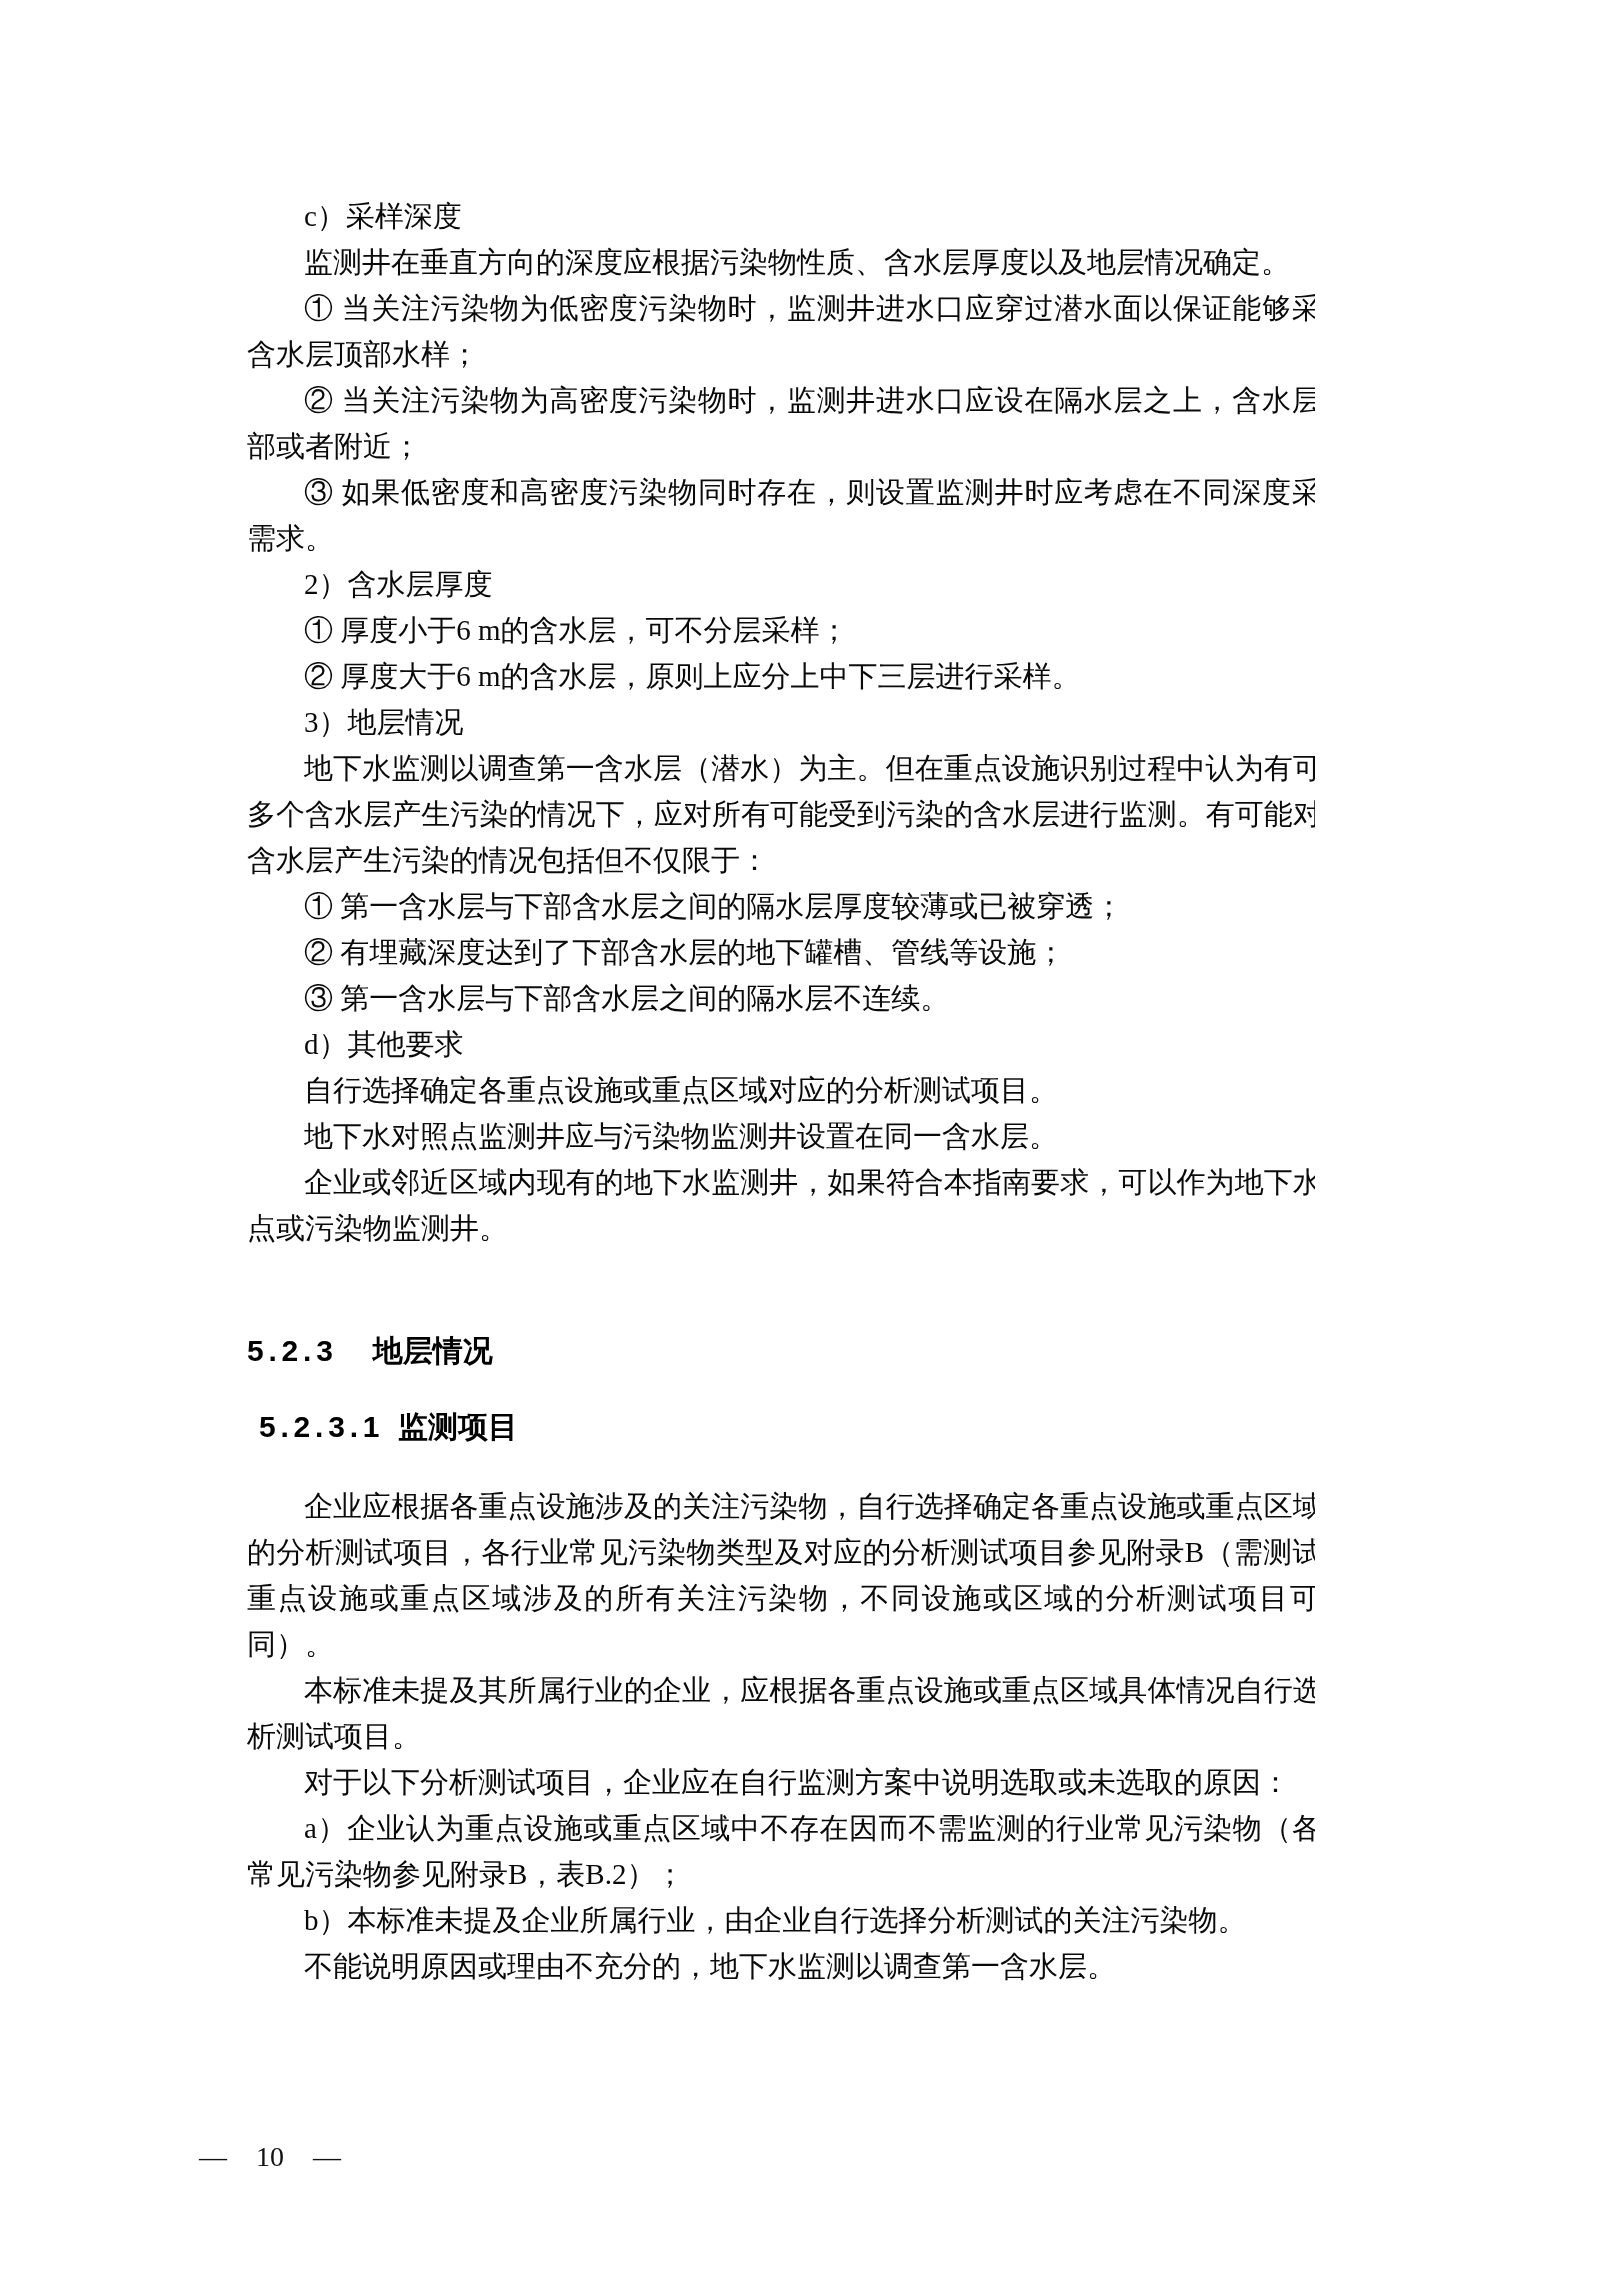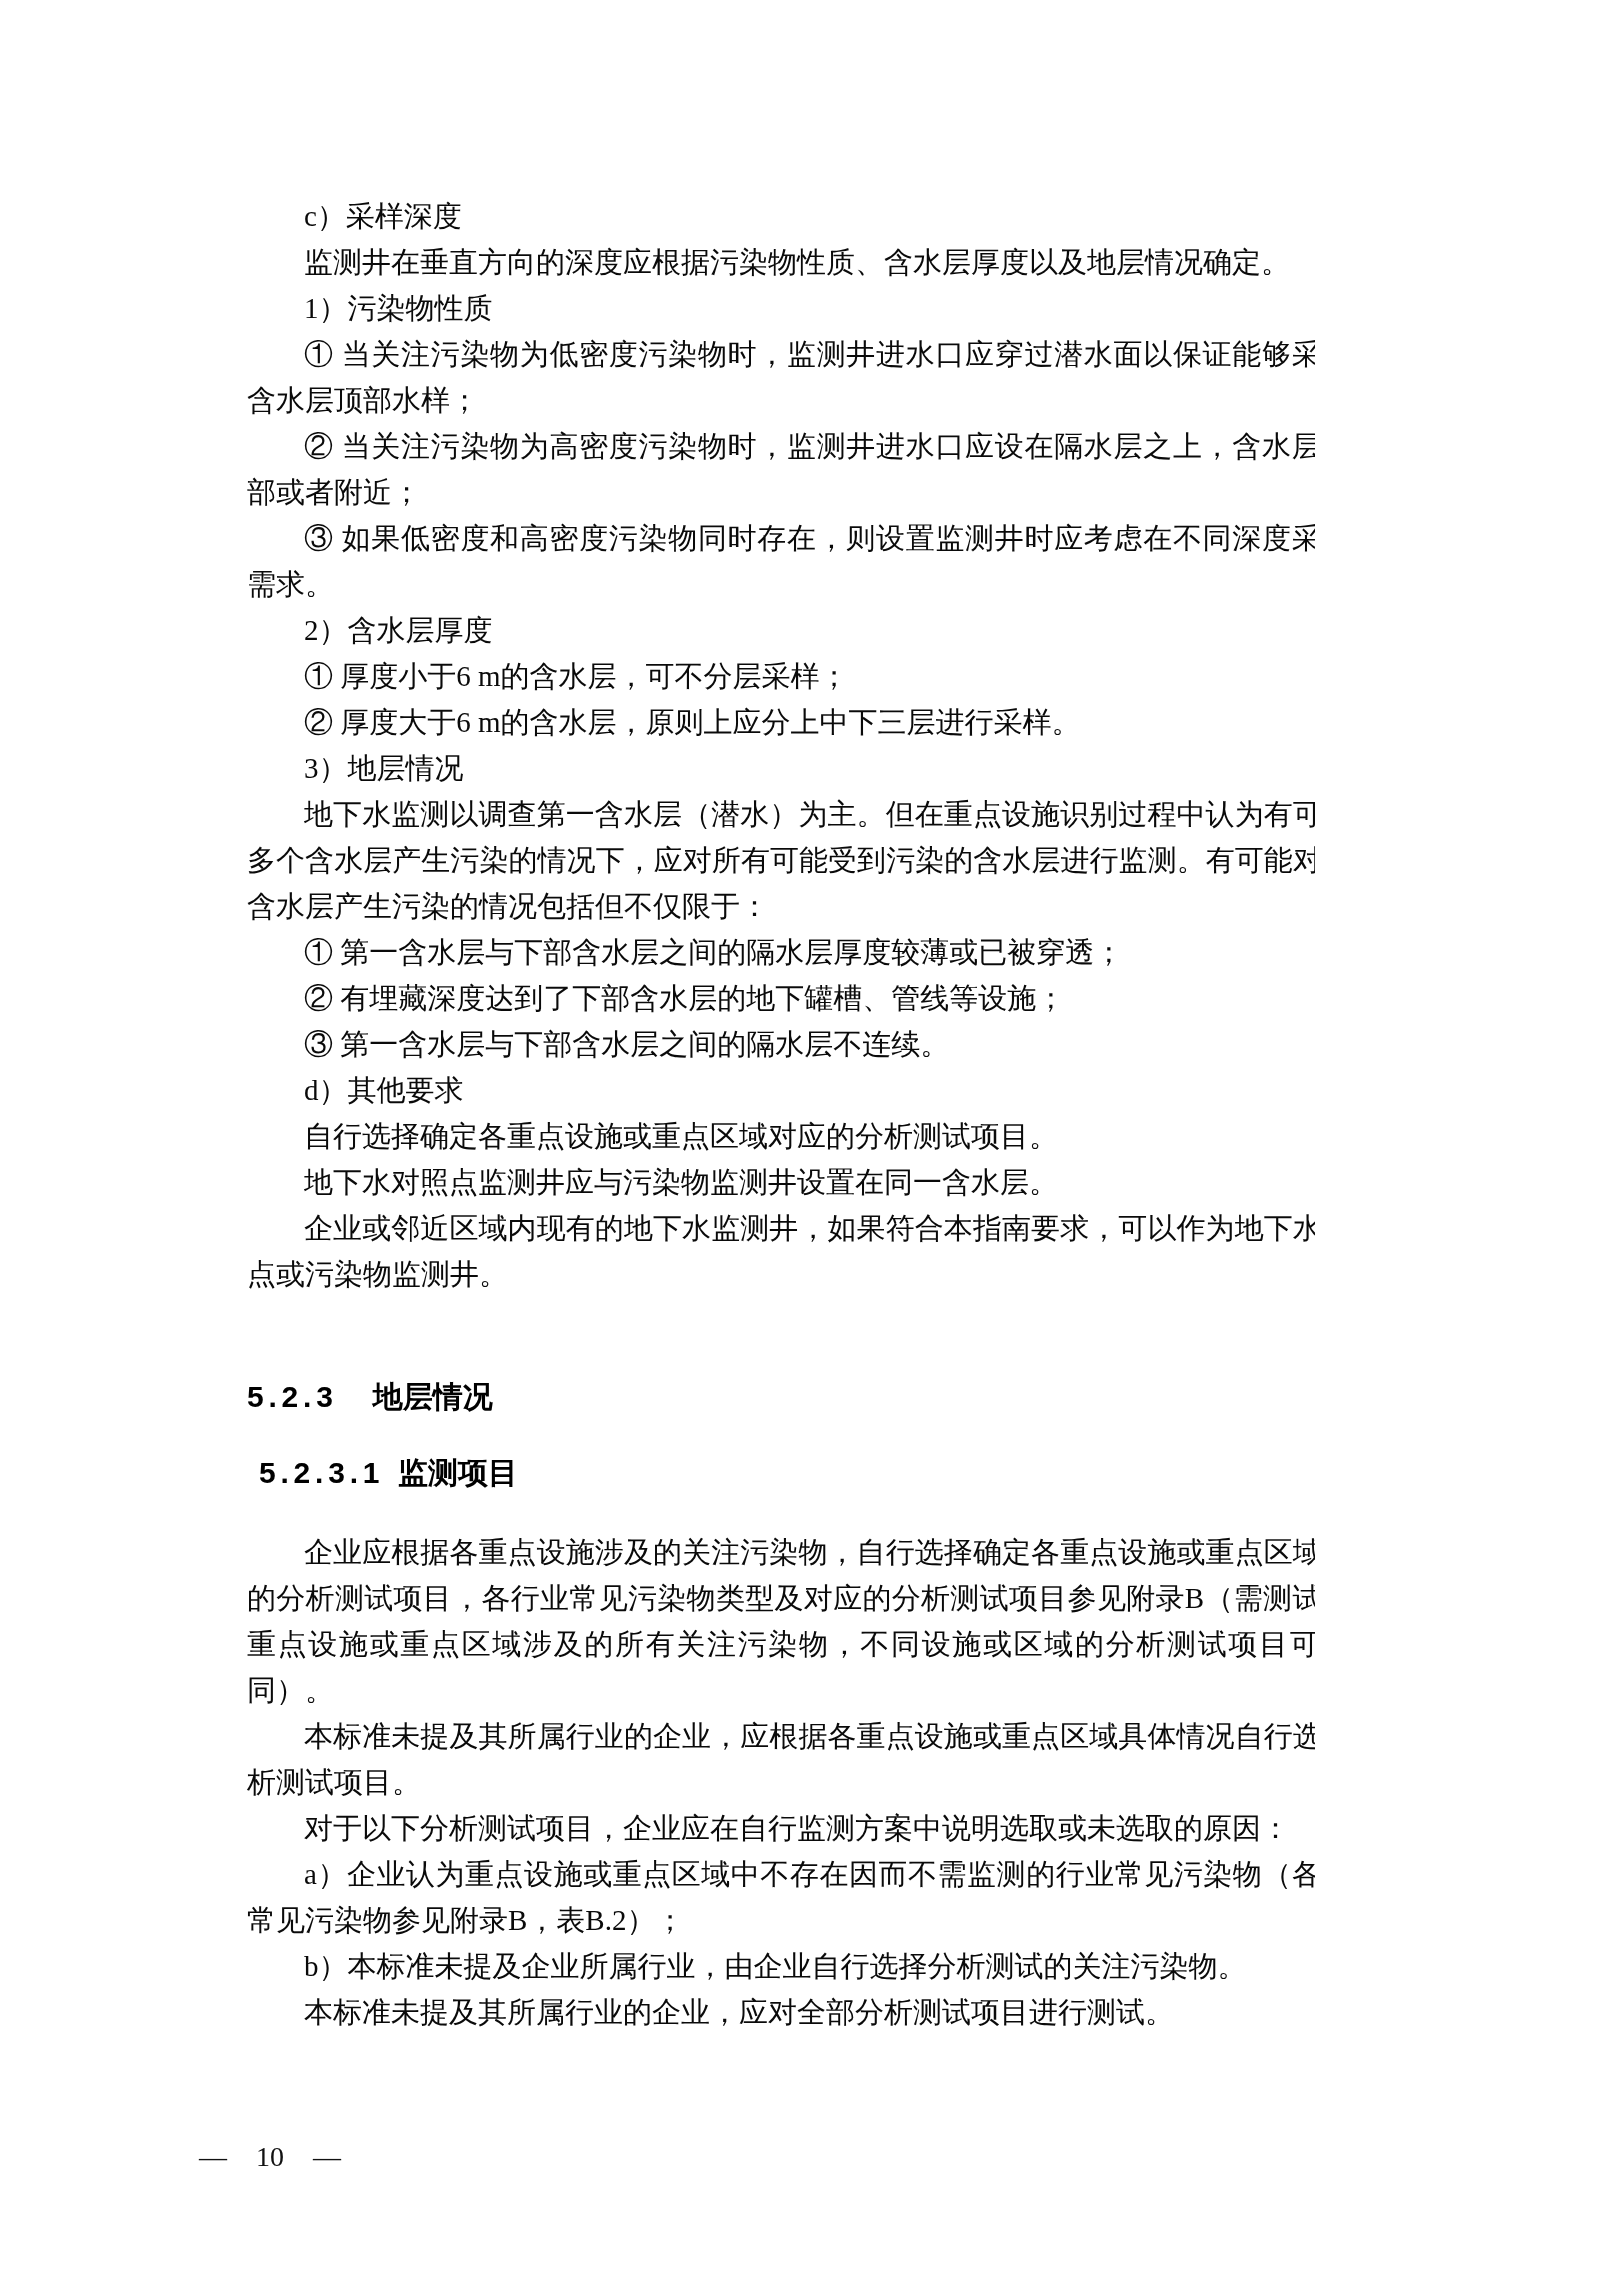--- a/index.html
+++ b/index.html
@@ -56,21 +56,20 @@
   .footer .dash { letter-spacing: 0; }
   .footer .pnum { margin: 0 29px; }
 </style>
 </head>
 <body>
 
 <div class="page">
   <div class="doc-body" id="doc-body">
       <p class="para">c）采样深度</p>
       <p class="para">监测井在垂直方向的深度应根据污染物性质、含水层厚度以及地层情况确定。</p>
-      <p class="para">1）污染物性质</p>
       <p class="para">① 当关注污染物为低密度污染物时，监测井进水口应穿过潜水面以保证能够采集到含水层顶部水样；</p>
       <p class="para">② 当关注污染物为高密度污染物时，监测井进水口应设在隔水层之上，含水层的底部或者附近；</p>
       <p class="para">③ 如果低密度和高密度污染物同时存在，则设置监测井时应考虑在不同深度采样的需求。</p>
       <p class="para">2）含水层厚度</p>
       <p class="para">① 厚度小于6 m的含水层，可不分层采样；</p>
       <p class="para">② 厚度大于6 m的含水层，原则上应分上中下三层进行采样。</p>
       <p class="para">3）地层情况</p>
       <p class="para">地下水监测以调查第一含水层（潜水）为主。但在重点设施识别过程中认为有可能对多个含水层产生污染的情况下，应对所有可能受到污染的含水层进行监测。有可能对多个含水层产生污染的情况包括但不仅限于：</p>
       <p class="para">① 第一含水层与下部含水层之间的隔水层厚度较薄或已被穿透；</p>
       <p class="para">② 有埋藏深度达到了下部含水层的地下罐槽、管线等设施；</p>
@@ -79,21 +78,21 @@
       <p class="para">自行选择确定各重点设施或重点区域对应的分析测试项目。</p>
       <p class="para">地下水对照点监测井应与污染物监测井设置在同一含水层。</p>
       <p class="para">企业或邻近区域内现有的地下水监测井，如果符合本指南要求，可以作为地下水对照点或污染物监测井。</p>
       <h2 class="heading level1"><span class="hnum">5.2.3</span><span class="htitle">地层情况</span></h2>
       <h2 class="heading level2"><span class="hnum">5.2.3.1</span><span class="htitle">监测项目</span></h2>
       <p class="para">企业应根据各重点设施涉及的关注污染物，自行选择确定各重点设施或重点区域对应的分析测试项目，各行业常见污染物类型及对应的分析测试项目参见附录B（需测试每个重点设施或重点区域涉及的所有关注污染物，不同设施或区域的分析测试项目可以不同）。</p>
       <p class="para">本标准未提及其所属行业的企业，应根据各重点设施或重点区域具体情况自行选择分析测试项目。</p>
       <p class="para">对于以下分析测试项目，企业应在自行监测方案中说明选取或未选取的原因：</p>
       <p class="para">a）企业认为重点设施或重点区域中不存在因而不需监测的行业常见污染物（各行业常见污染物参见附录B，表B.2）；</p>
       <p class="para">b）本标准未提及企业所属行业，由企业自行选择分析测试的关注污染物。</p>
-      <p class="para">本标准未提及其所属行业的企业，应对全部分析测试项目进行测试。</p>
+      <p class="para">不能说明原因或理由不充分的，地下水监测以调查第一含水层。</p>
     </div>
 
   <div class="footer">
     <span class="dash">—</span>
     <span class="pnum">10</span>
     <span class="dash">—</span>
   </div>
 </div>
 
 

